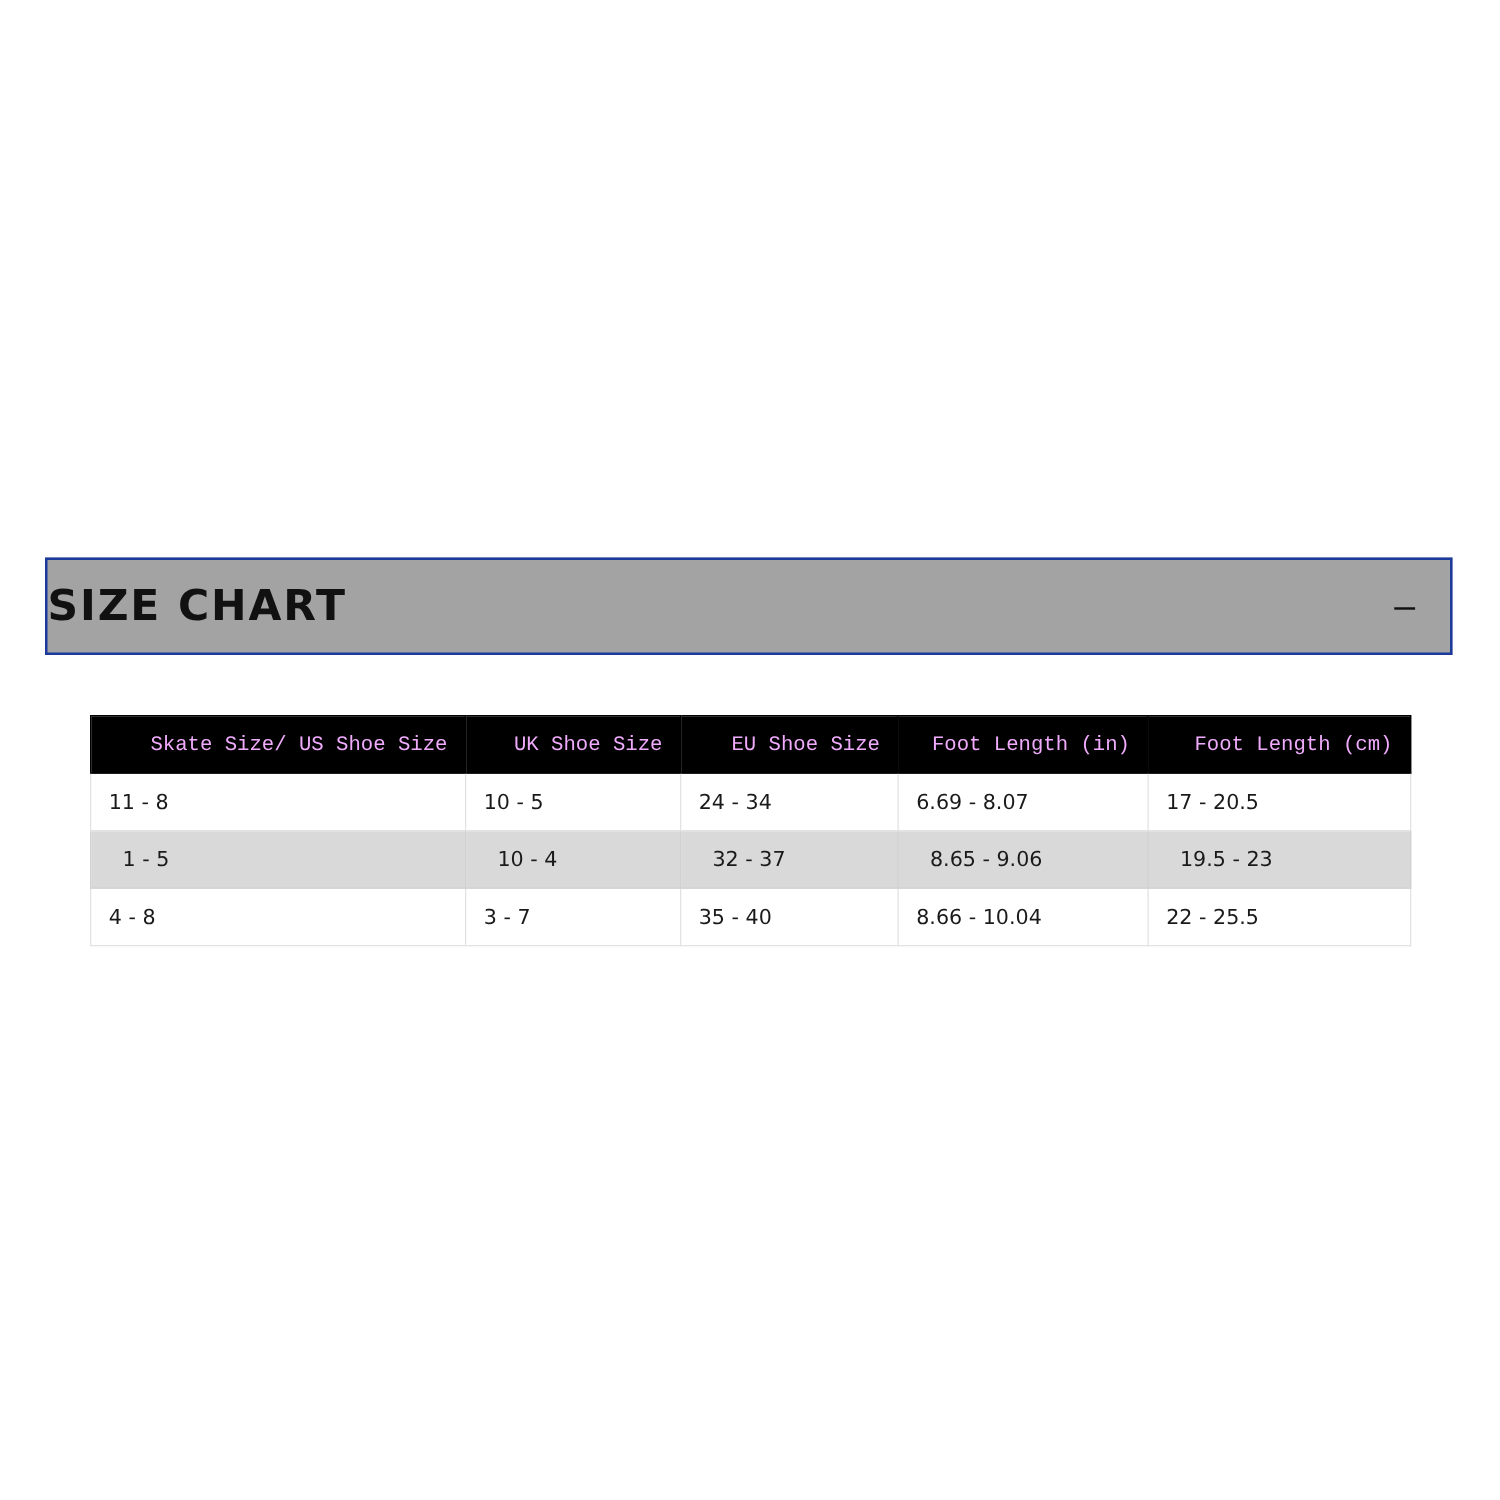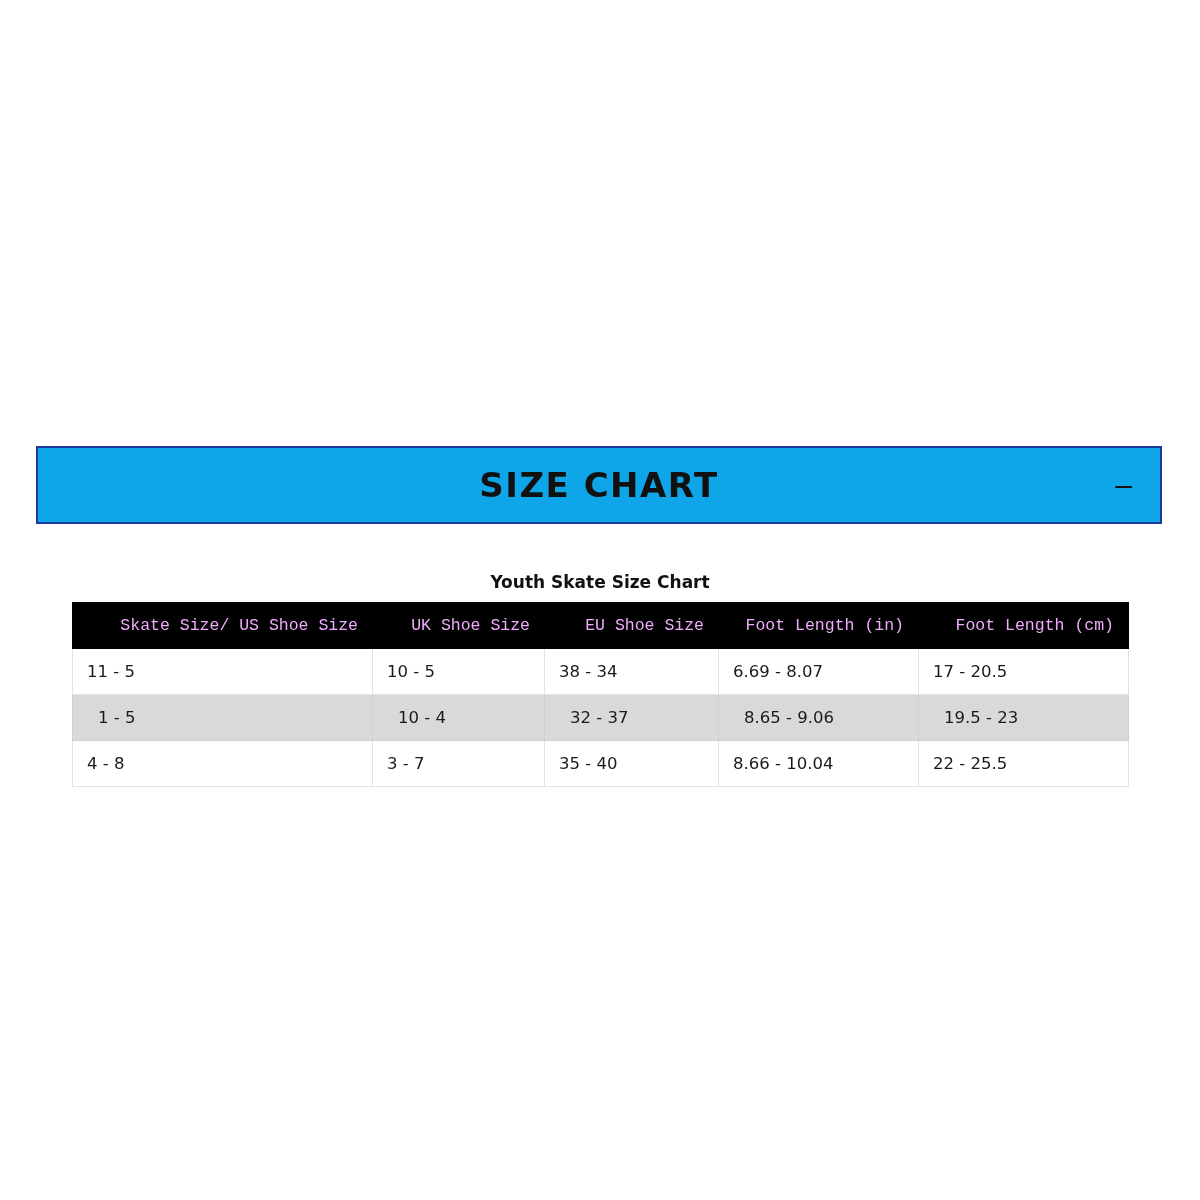--- a/index.html
+++ b/index.html
@@ -22,24 +22,24 @@
 
   
   .accordion-header {
     position: absolute;
     left: 36px;
     top: 446px;
     width: 1126px;
     height: 78px;
     box-sizing: border-box;
     border: 2px solid #1b3a9c;
-    background: #0ea5e9;
+    background: #a3a3a3;
     display: flex;
     align-items: center;
-    justify-content: center;
+    justify-content: flex-start;
   }
   .accordion-title {
     font-family: "DejaVu Sans", sans-serif;
     font-weight: bold;
     font-size: 34px;
     letter-spacing: 1.5px;
     color: #111111;
     text-transform: uppercase;
   }
   .accordion-toggle {
@@ -111,44 +111,43 @@
 <body>
 
 <div class="page">
 
   <div class="accordion-header">
     <span class="accordion-title">SIZE CHART</span>
     <span class="accordion-toggle">–</span>
   </div>
 
   <div class="table-block">
-    <div class="table-caption">Youth Skate Size Chart</div>
 
     <table class="size-table">
       <colgroup>
         <col class="c0">
           <col class="c1">
           <col class="c2">
           <col class="c3">
           <col class="c4">
       </colgroup>
       <thead>
         <tr>
           <th>Skate Size/ US Shoe Size</th>
           <th>UK Shoe Size</th>
           <th>EU Shoe Size</th>
           <th>Foot Length (in)</th>
           <th>Foot Length (cm)</th>
         </tr>
       </thead>
       <tbody>
         <tr>
-          <td>11 - 5</td>
+          <td>11 - 8</td>
           <td>10 - 5</td>
-          <td>38 - 34</td>
+          <td>24 - 34</td>
           <td>6.69 - 8.07</td>
           <td>17 - 20.5</td>
         </tr>
         <tr class="alt">
           <td>1 - 5</td>
           <td>10 - 4</td>
           <td>32 - 37</td>
           <td>8.65 - 9.06</td>
           <td>19.5 - 23</td>
         </tr>

